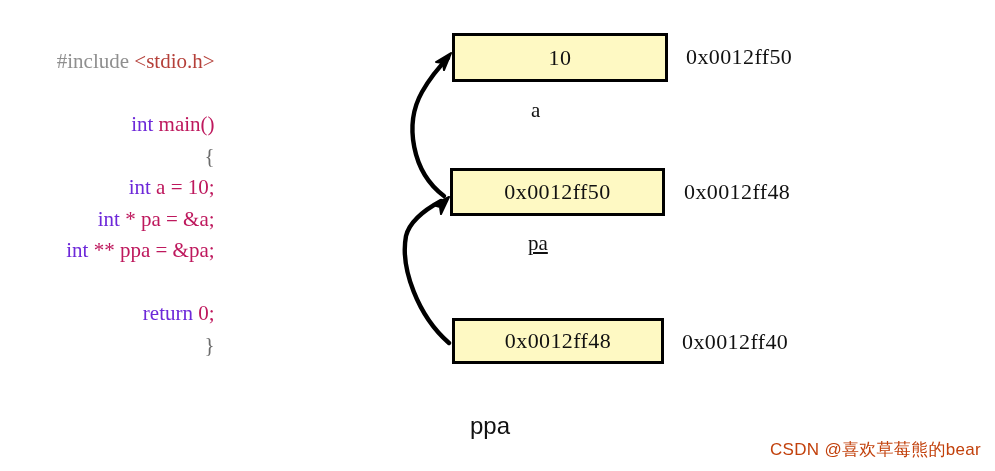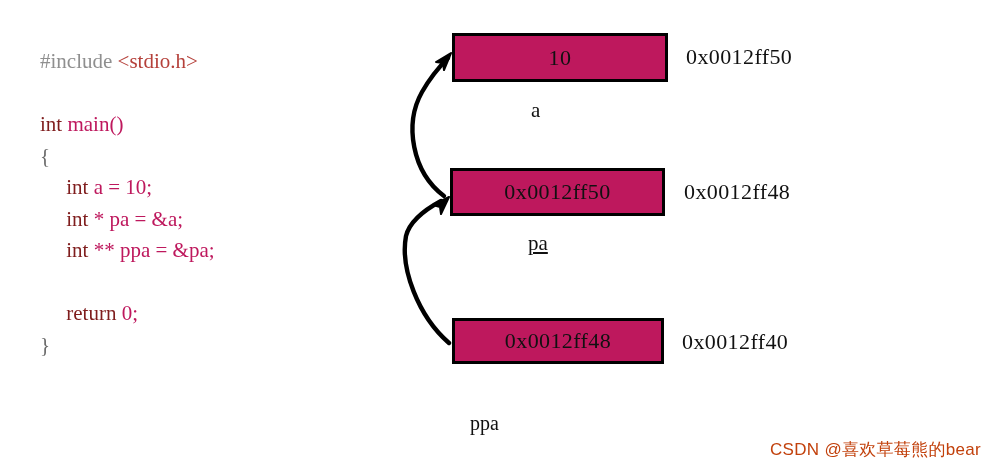--- a/index.html
+++ b/index.html
@@ -7,50 +7,51 @@
     padding: 0;
     background: #ffffff;
   }
   #canvas {
     position: relative;
     width: 995px;
     height: 471px;
     background: #ffffff;
     overflow: hidden;
     font-family: "Liberation Serif", serif;
+    text-align: right;
   }
 
   
   #code-block {
     position: absolute;
     left: 40px;
     top: 46px;
     font-family: "Liberation Serif", serif;
     font-size: 21px;
     line-height: 31.5px;
     white-space: pre;
     color: #3b3b3b;
   }
   .code-line {
     white-space: pre;
     height: 31.5px;
   }
-  .tok-kw      { color: #7f1d1d; }
+  .tok-kw      { color: #6d28d9; }
   .tok-plain   { color: #be185d; }
   .tok-pre     { color: #8f8f8f; }
   .tok-str     { color: #b5403a; }
   .tok-punct   { color: #6b6b6b; }
   .blank-line  { height: 31.5px; }
 
   
   .mem-box {
     position: absolute;
     box-sizing: border-box;
     border: 3px solid #000000;
-    background: #be185d;
+    background: #fef9c3;
     display: flex;
     align-items: center;
     justify-content: center;
     font-family: "Liberation Serif", serif;
     font-size: 22px;
     color: #111111;
     letter-spacing: 0.4px;
   }
   .mem-addr {
     position: absolute;
@@ -61,22 +62,22 @@
     white-space: nowrap;
   }
   .mem-label {
     position: absolute;
     font-family: "Liberation Serif", serif;
     font-size: 21px;
     color: #111111;
     white-space: nowrap;
   }
   .mem-label.sans {
-    font-family: Liberation Serif, serif;
-    font-size: 20px;
+    font-family: Liberation Sans, sans-serif;
+    font-size: 24px;
   }
 
   
   #arrow-layer {
     position: absolute;
     left: 0;
     top: 0;
     width: 995px;
     height: 471px;
     pointer-events: none;

